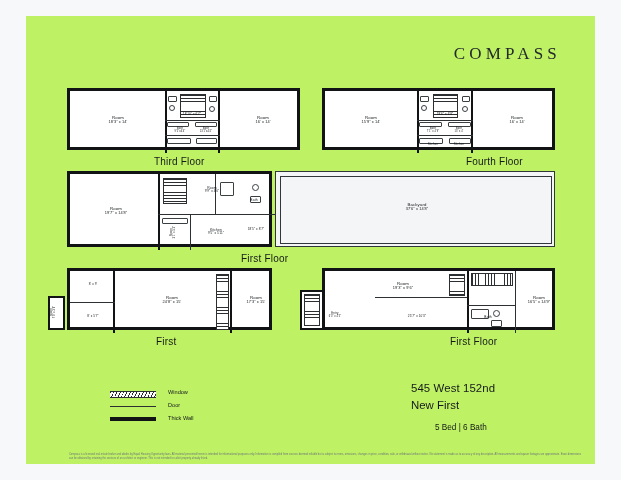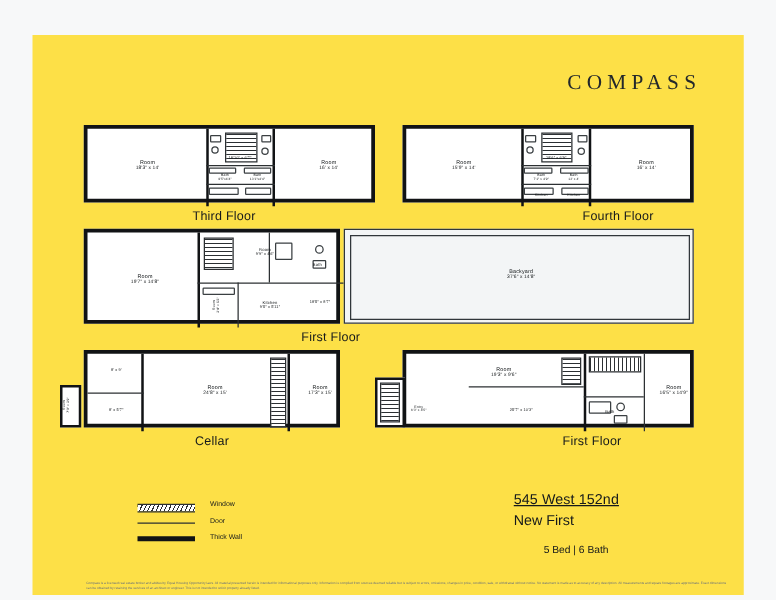--- a/index.html
+++ b/index.html
@@ -1,18 +1,18 @@
 <!DOCTYPE html>
 <html><head>
 <meta charset="utf-8">
 <style>
   html,body{margin:0;padding:0;background:#ffffff;}
   body{width:621px;height:480px;overflow:hidden;font-family:"Liberation Sans",sans-serif;color:#1a1a1a;}
   .page{position:relative;width:621px;height:480px;background:#f7f8f9;}
-  .sheet{position:absolute;left:26px;top:28px;width:569px;height:448px;background:#fde047;}
+  .sheet{position:absolute;left:26px;top:16px;width:569px;height:448px;background:#bef264;}
 
   
   .brand{position:absolute;right:34px;top:28px;font-size:17px;letter-spacing:4.2px;color:#23282b;font-family:"Liberation Serif",serif;}
 
   
   .floor{position:absolute;box-sizing:border-box;background:#ffffff;border:3px solid #111315;}
   .wall{position:absolute;background:#111315;}
   .thin{position:absolute;background:#2c3033;}
   .room-lbl{position:absolute;text-align:center;line-height:1.25;color:#14181a;}
   .room-lbl .n{font-size:4.3px;letter-spacing:.15px;display:block;}
@@ -41,21 +41,21 @@
   .legend{position:absolute;left:84px;top:371px;width:200px;}
   .leg-row{position:relative;height:13px;}
   .leg-sym{position:absolute;left:0;top:4px;width:46px;height:6px;}
   .leg-win{background:repeating-linear-gradient(115deg,#2b2f32 0 .8px,#fff .8px 3px);border-top:1px solid #2b2f32;border-bottom:1px solid #2b2f32;height:5px;}
   .leg-door{height:0;border-top:1.2px solid #2b2f32;margin-top:2px;}
   .leg-thick{height:4px;background:#111315;}
   .leg-txt{position:absolute;left:58px;top:2px;font-size:5.6px;color:#15191b;}
 
   
   .addr{position:absolute;left:385px;top:366px;}
-  .addr .l1{font-size:11.4px;color:#15191b;letter-spacing:.1px;text-decoration:underline;}
+  .addr .l1{font-size:11.4px;color:#15191b;letter-spacing:.1px;}
   .addr .l2{font-size:11.4px;color:#15191b;margin-top:5px;}
   .addr .l3{font-size:8.2px;color:#15191b;margin-top:12px;margin-left:24px;}
 
   .disclaimer{position:absolute;left:43px;top:437px;width:512px;font-size:2.6px;line-height:1.55;color:#6e7478;text-align:justify;}
 
   .vlabel{position:absolute;transform-origin:0 0;}
 </style>
 </head>
 <body>
 
@@ -206,21 +206,21 @@
       <div class="room-lbl" style="left:166px;top:24px;width:40px;">
         <span class="n">Room</span>
         <span class="d">17'3" x 15'</span>
       </div>
     </div>
     <div class="floor" style="left:22px;top:280px;width:17px;height:34px;border-width:2px;"></div>
     <div class="room-lbl mini vlabel" style="left:24px;top:312px;width:32px;transform:rotate(-90deg);">
       <span class="n">Room</span>
       <span class="d">7'9" x 3'9"</span>
     </div>
-    <div class="floor-name" style="left:130px;top:320px;">Cellar</div>
+    <div class="floor-name" style="left:130px;top:320px;">First</div>
 
     <div class="floor" style="left:296px;top:252px;width:233px;height:62px;">
       <div class="wall" style="left:142px;top:0;width:2px;height:62px;"></div>
       <div class="thin" style="left:50px;top:26px;width:92px;height:1px;"></div>
       <div class="thin" style="left:142px;top:34px;width:48px;height:1px;"></div>
       <div class="thin" style="left:190px;top:0;width:1px;height:62px;"></div>
       <div class="stair" style="left:124px;top:3px;width:16px;height:22px;"></div>
       <div class="stair h" style="left:146px;top:2px;width:42px;height:13px;"></div>
       <div class="fx sm" style="left:146px;top:38px;width:18px;height:10px;"></div>
       <div class="fx r" style="left:168px;top:39px;width:7px;height:7px;"></div>

